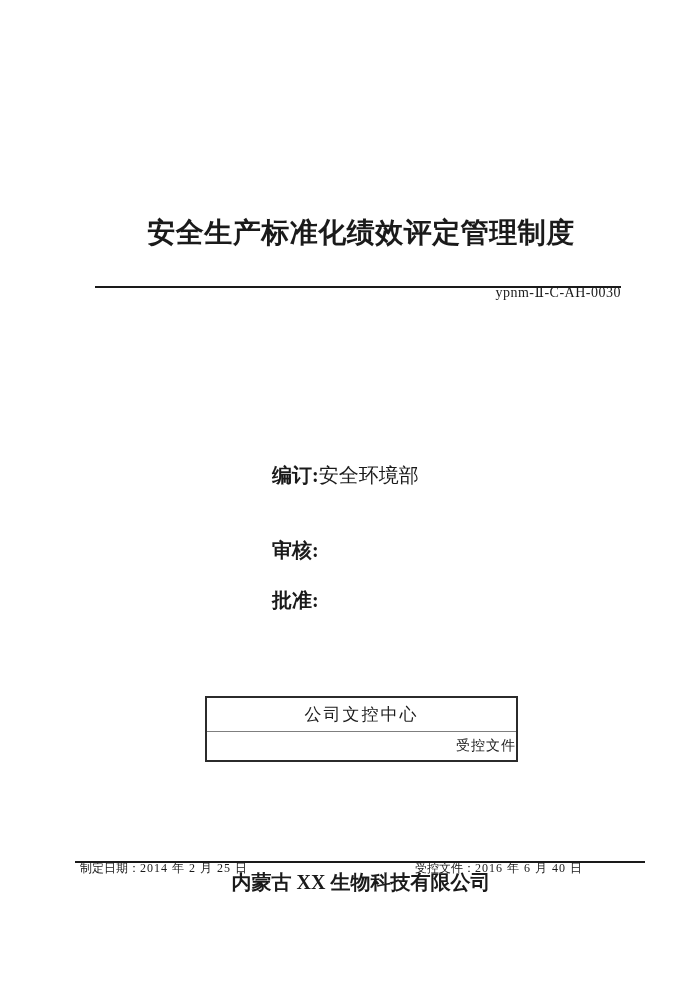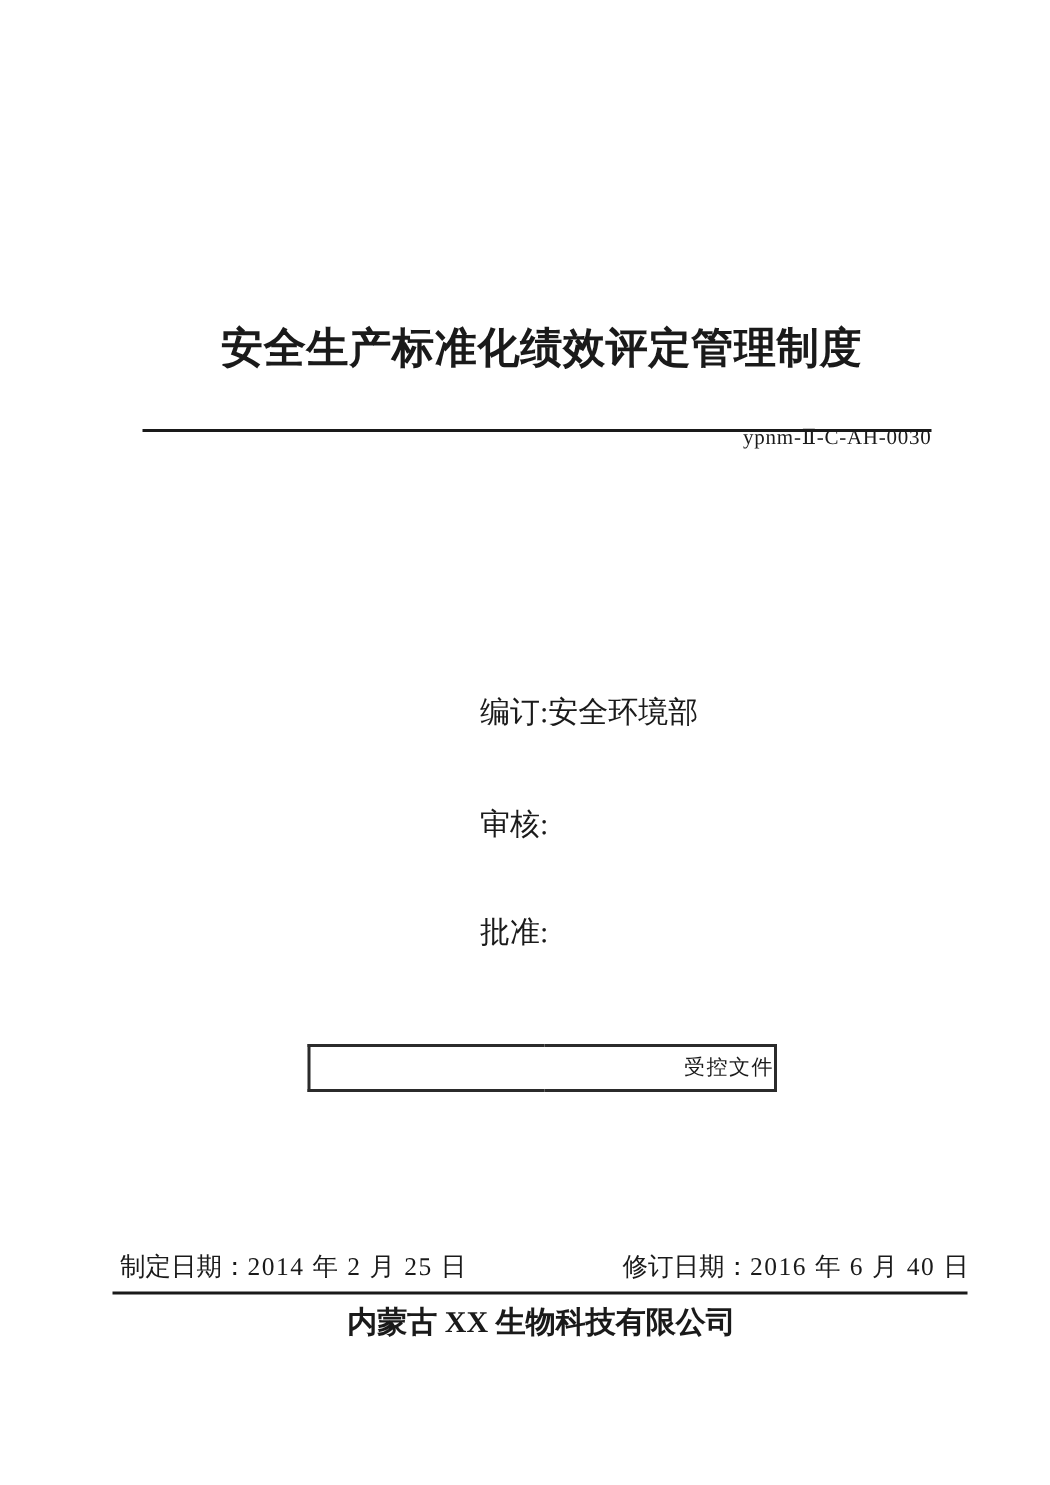--- a/index.html
+++ b/index.html
@@ -55,25 +55,25 @@
     width: 570px;
     height: 2px;
   }
   .approval-line {
     position: absolute;
     left: 272px;
     font-size: 20px;
     line-height: 26px;
     white-space: nowrap;
   }
-  .approval-line .label { font-weight: normal; margin-left: 48px; }
+  .approval-line .label { font-weight: bold; }
   .approval-line .value { font-weight: normal; text-align: center; }
   .line-drafted  { top: 462px; }
   .line-reviewed { top: 537px; }
-  .line-approved { top: 609px; }
+  .line-approved { top: 587px; }
 
   table.control-table {
     position: absolute;
     left: 205px;
     top: 696px;
     width: 311px;
     border-collapse: collapse;
     table-layout: fixed;
     border: 2px solid #2b2b2b;
     font-size: 14px;
@@ -94,22 +94,22 @@
   table.control-table .row-numbers td { height: 31px; }
   table.control-table .row-footer td {
     height: 28px;
     font-size: 14px;
     letter-spacing: 1px;
     text-align: right;
   }
 
   .date-line {
     position: absolute;
-    top: 833px;
-    font-size: 17px;
+    top: 856px;
+    font-size: 12px;
     line-height: 24px;
     white-space: nowrap;
   }
   .date-created { left: 80px; }
   .date-revised { left: 415px; }
   .date-line .date-value { letter-spacing: 1px; }
 
   .company-name {
     position: absolute;
     left: 20px;
@@ -146,31 +146,34 @@
   </div>
 
   <table class="control-table">
     <colgroup>
       <col style="width:72px">
       <col style="width:85px">
       <col style="width:101px">
       <col style="width:53px">
     </colgroup>
     <tbody>
+        <tr class="row-header">
+      <td colspan="4">公司文控中心</td>
+    </tr>
     <tr class="row-footer">
       <td colspan="4">受控文件</td>
     </tr>
   </tbody>
     </table>
 
   <div class="date-line date-created">
     <span>制定日期：</span><span class="date-value">2014 年 2 月 25 日</span>
   </div>
 
   <div class="date-line date-revised">
-    <span>修订日期：</span><span class="date-value">2016 年 6 月 40 日</span>
+    <span>受控文件：</span><span class="date-value">2016 年 6 月 40 日</span>
   </div>
 
   <div class="rule rule-bottom"></div>
 
   <div class="company-name">内蒙古 XX 生物科技有限公司</div>
 
 </div>
 
 </body></html>

